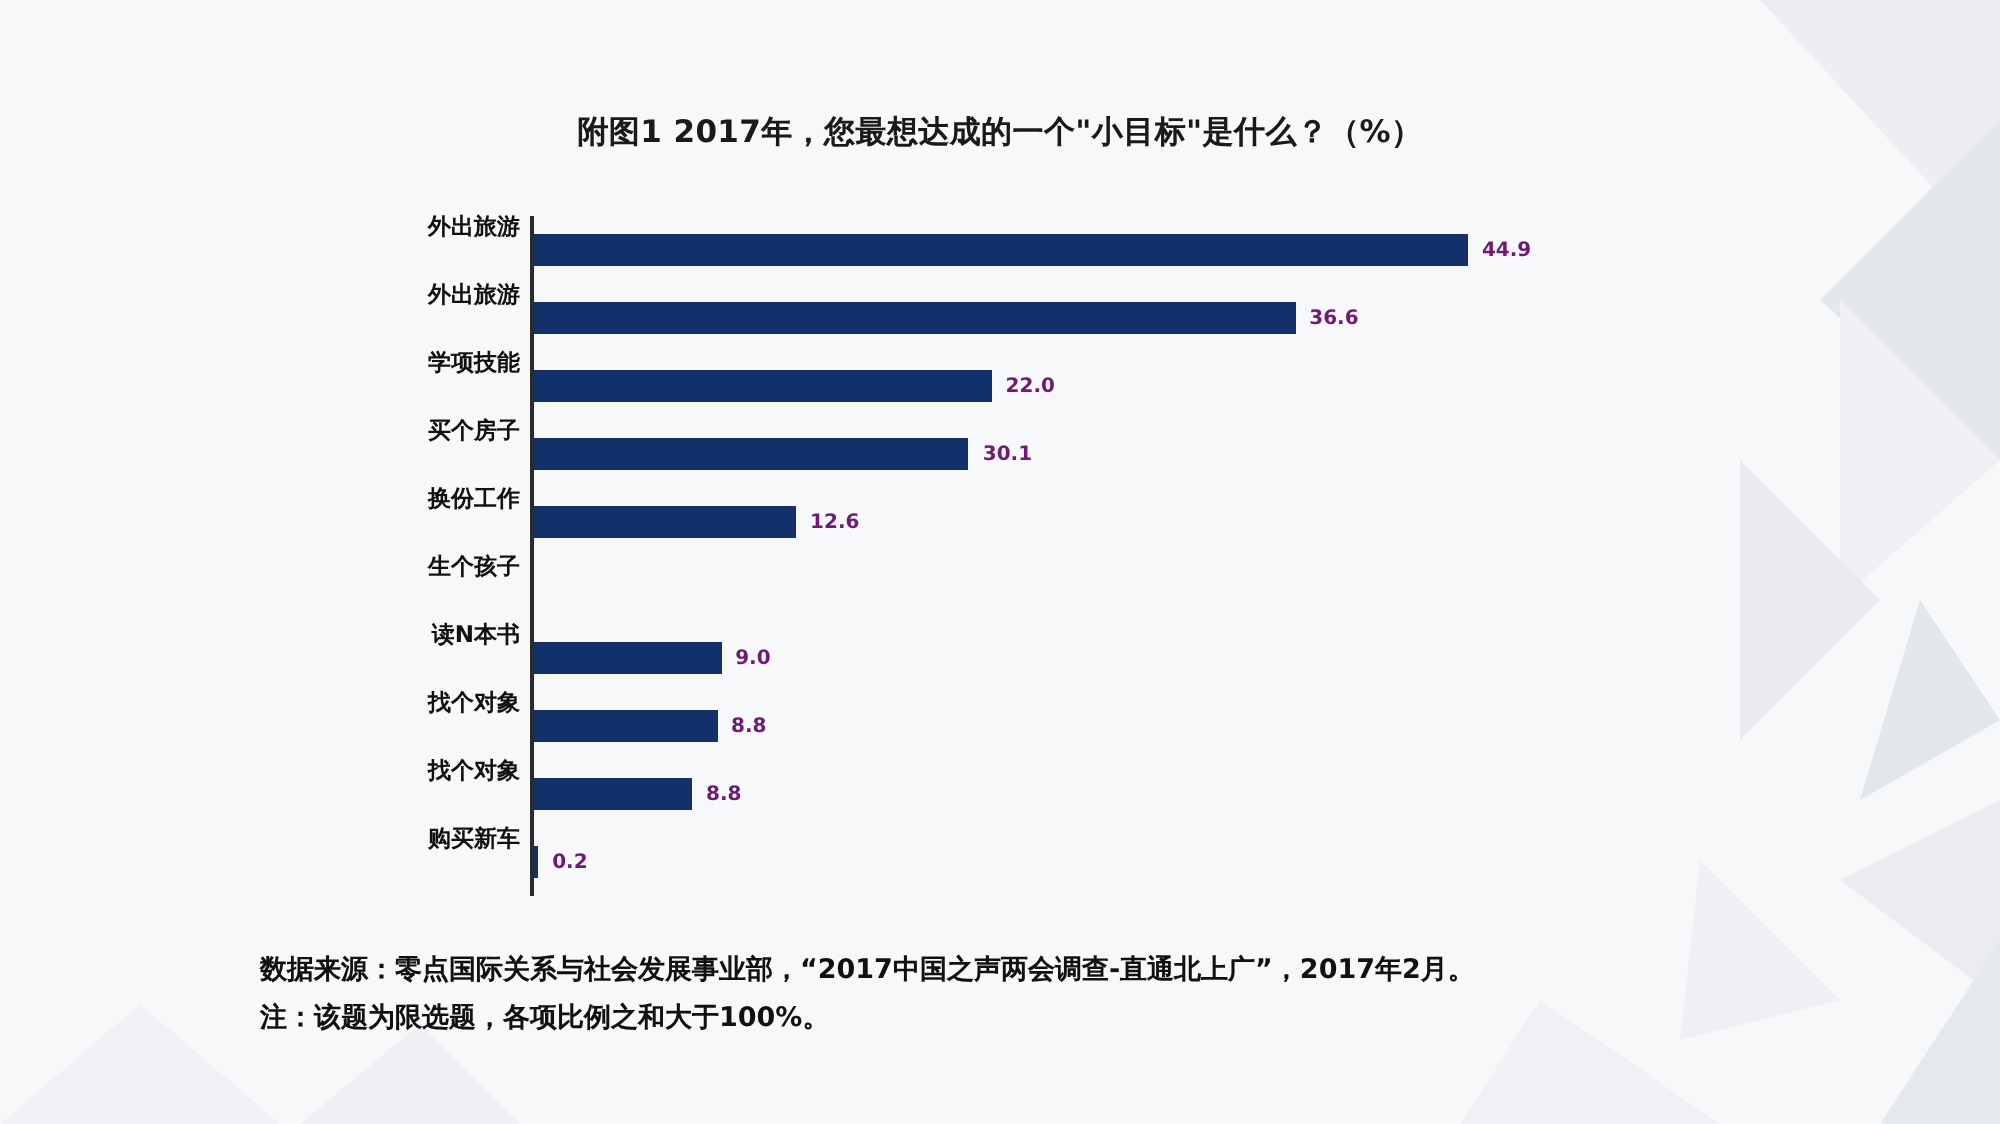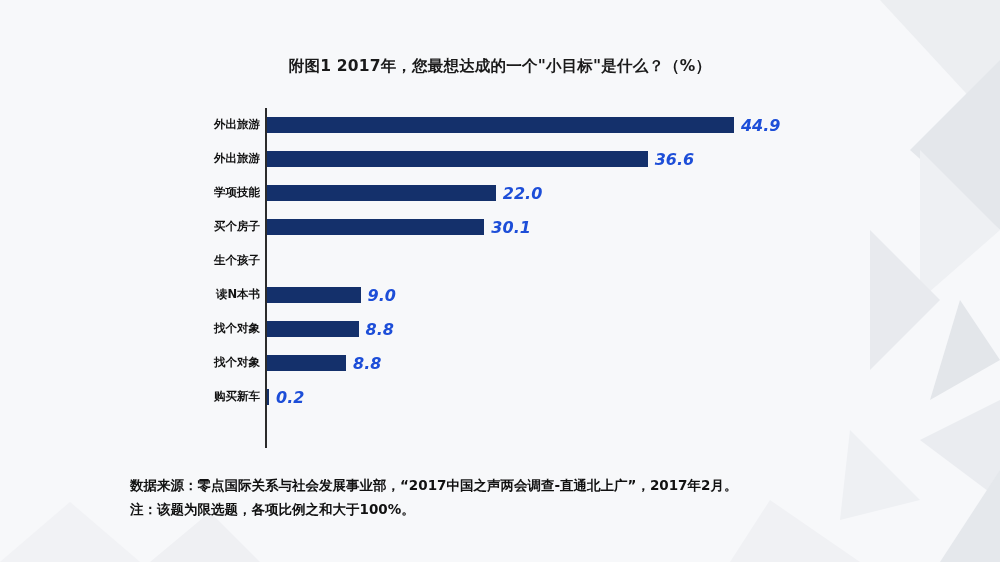--- a/index.html
+++ b/index.html
@@ -59,21 +59,20 @@
     position: absolute;
     left: 0;
     top: 0;
     width: 640px;
     height: 340px;
   }
   .row {
     position: relative;
     height: 34px;
     display: flex;
-    align-items: center;
   }
   .row-label {
     width: 80px;
     text-align: right;
     padding-right: 5px;
     font-family: "DejaVu Sans", "Liberation Sans", sans-serif;
     font-size: 11.5px;
     font-weight: bold;
     color: #111111;
     white-space: nowrap;
@@ -87,26 +86,25 @@
     display: flex;
     align-items: center;
     margin-left: 2px;
   }
   .bar {
     height: 16px;
     background: #14306b;
   }
   .bar-value {
     font-family: "DejaVu Sans", "Liberation Sans", sans-serif;
-    font-size: 16px;
-    font-weight: bold;
-    color: #1d4ed8;
+    font-size: 10px;
+    font-weight: bold;
+    color: #701a75;
     margin-left: 7px;
     white-space: nowrap;
-    font-style: italic;
   }
 
   .footnotes {
     position: absolute;
     left: 118px;
     top: 474px;
     width: 820px;
     font-family: "DejaVu Sans", "Liberation Serif", serif;
     font-size: 13.5px;
     font-weight: bold;
@@ -167,20 +165,27 @@
           </div>
         </div>
         <div class="row">
           <div class="row-label">买个房子</div>
           <div class="bar-wrap">
             <div class="bar" style="width: 217.36px; background: rgb(20, 48, 107);"></div>
             <div class="bar-value">30.1</div>
           </div>
         </div>
         <div class="row">
+          <div class="row-label">换份工作</div>
+          <div class="bar-wrap">
+            <div class="bar" style="width: 131.04px; background: rgb(20, 48, 107);"></div>
+            <div class="bar-value">12.6</div>
+          </div>
+        </div>
+        <div class="row">
           <div class="row-label">生个孩子</div>
         </div>
         <div class="row">
           <div class="row-label">读N本书</div>
           <div class="bar-wrap">
             <div class="bar" style="width: 93.6px; background: rgb(20, 48, 107);"></div>
             <div class="bar-value">9.0</div>
           </div>
         </div>
         <div class="row">

